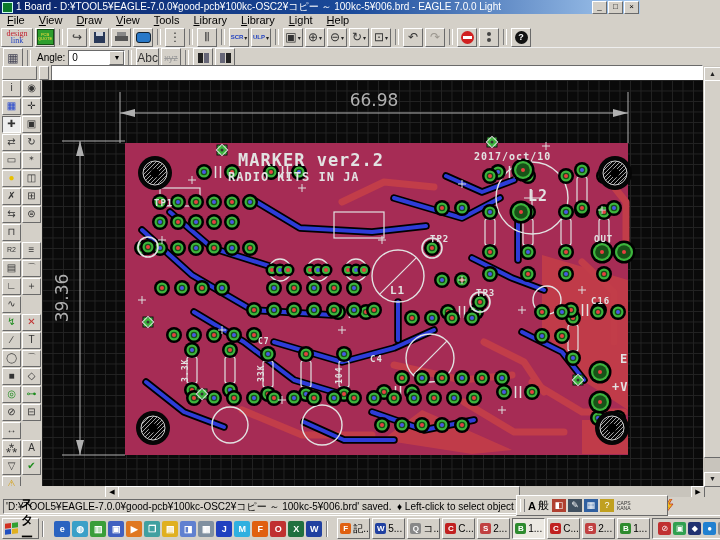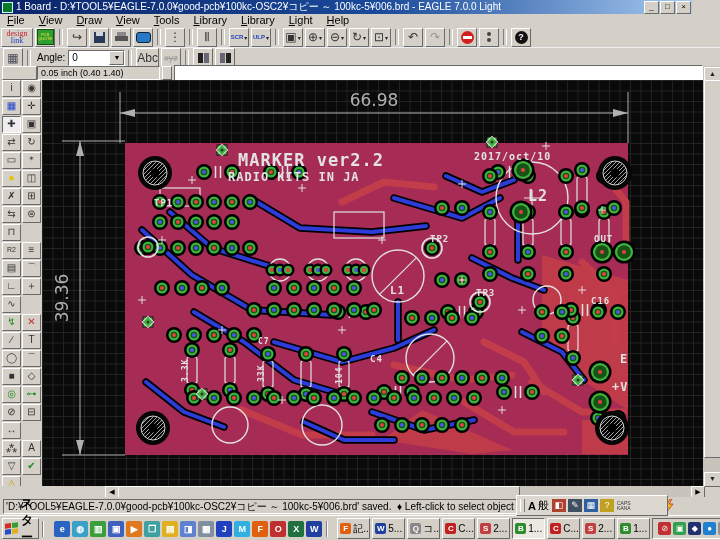--- a/index.html
+++ b/index.html
@@ -6,21 +6,21 @@
   body{width:720px;height:540px;overflow:hidden;position:relative;
        font-family:"Liberation Sans",sans-serif;background:#d4d0c8;
        -webkit-font-smoothing:none;}
   .abs{position:absolute;}
   
   .raised{background:#d4d0c8;border-top:1px solid #fff;border-left:1px solid #fff;
           border-right:1px solid #6a6a6a;border-bottom:1px solid #6a6a6a;}
   .sunken{background:#d4d0c8;border-top:1px solid #6a6a6a;border-left:1px solid #6a6a6a;
           border-right:1px solid #fff;border-bottom:1px solid #fff;}
   
-  #titlebar{left:0;top:0;width:692px;height:14px;
+  #titlebar{left:0;top:0;width:640px;height:14px;
      background:linear-gradient(90deg,#0a246a 0%,#1a4a9a 55%,#a6caf0 100%);
      color:#fff;font-size:10px;line-height:14px;display:flex;align-items:center;}
   #title-icon{width:11px;height:11px;margin:0 3px 0 2px;background:#0a7a2a;
      border:1px solid #cfe;box-sizing:border-box;}
   #title-text{white-space:nowrap;overflow:hidden;flex:1;}
   .winbtn{width:13px;height:11px;margin-right:1px;font-size:8px;line-height:10px;
      text-align:center;color:#000;flex:0 0 auto;}
   
   #menubar{left:0;top:14px;width:720px;height:13px;display:flex;font-size:11px;
      line-height:13px;background:#d4d0c8;border-bottom:1px solid #b8b4ac;}
@@ -250,21 +250,20 @@
   <span class="tbtn raised">
     <span class="layerpair">
         <i class="b"></i>
         <i></i>
       </span>
   </span>
 </div>
 
 <div id="coordrow" class="abs">
   <span style="width:33px;height:12px;margin-left:2px" class="raised"></span>
-  <span id="coordbox" class="sunken">0.05 inch (0.40 1.40)</span>
   <span style="width:8px;height:12px;margin:0 2px" class="raised"></span>
   <input id="cmdinput" value="" style="">
 </div>
 
 <div id="palette" class="abs">
     <div class="prow">
       <span class="pbtn raised">i</span>
       <span class="pbtn raised">◉</span>
     </div>
     <div class="prow">

